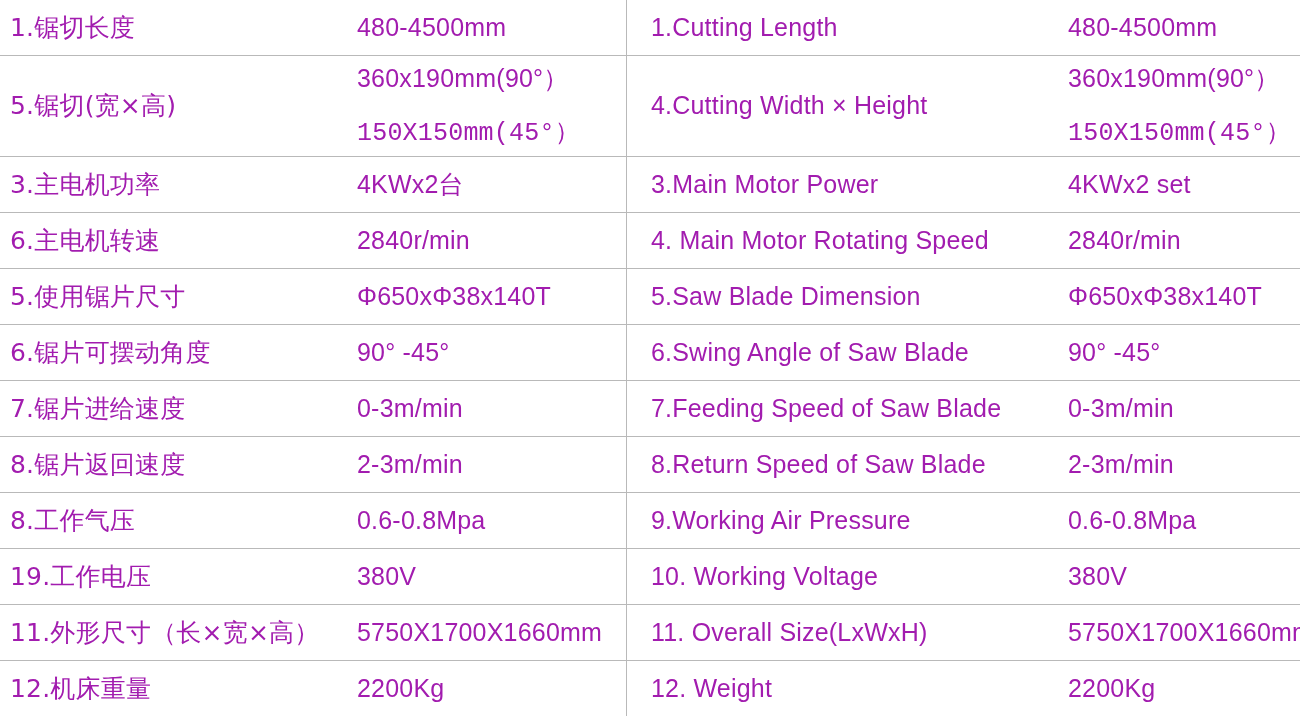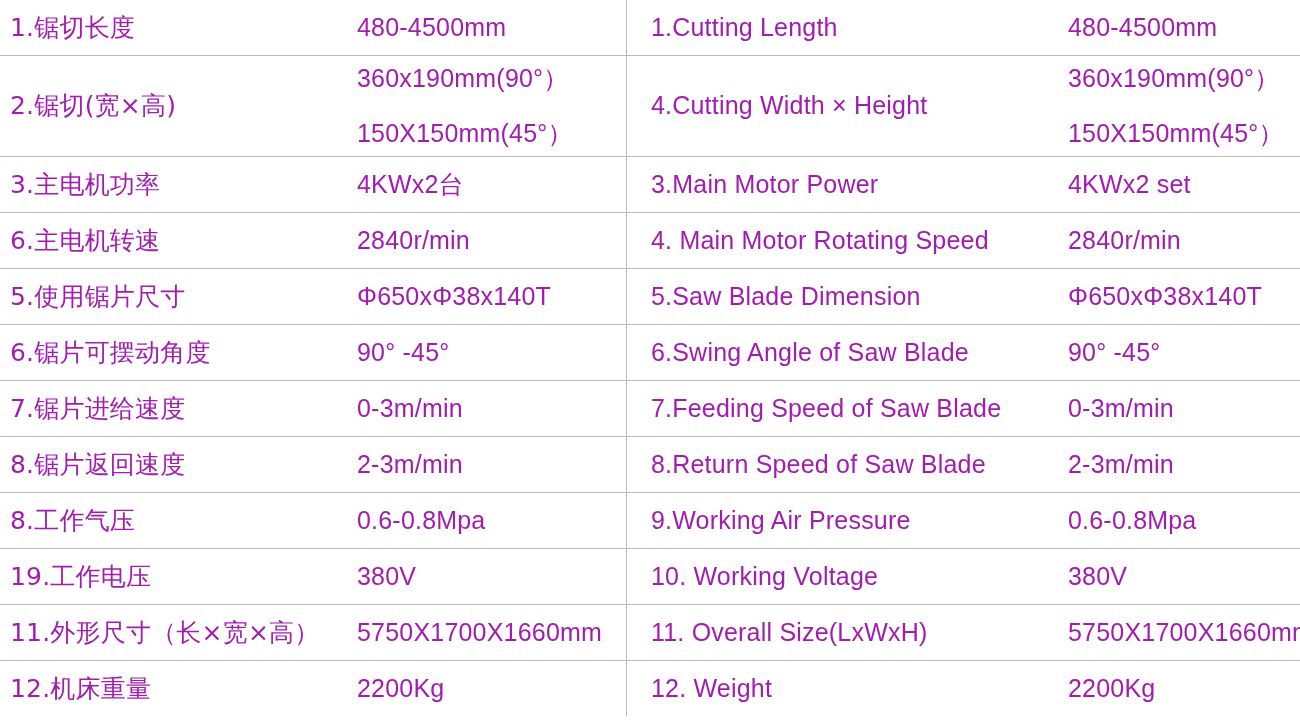--- a/index.html
+++ b/index.html
@@ -54,20 +54,21 @@
   }
   .row-normal td {
     height: 55px;
   }
   .val-line {
     display: block;
     margin-left: 31px;
   }
   .val-line + .val-line {
     margin-top: 18px;
+    font-family: Liberation Mono, monospace;
   }
   .cn-text {
     font-family: "DejaVu Sans", "Liberation Sans", sans-serif;
   }
   .nowrap {
     white-space: nowrap;
   }
   .tight {
     letter-spacing: -0.3px;
   }
@@ -81,21 +82,21 @@
         <td class="col-cn-label cn-text tight">1.锯切长度</td>
         <td class="col-cn-value nowrap">
           <span class="val-line">480-4500mm</span>
         </td>
         <td class="col-en-label">1.Cutting Length</td>
         <td class="col-en-value nowrap">
           <span class="val-line">480-4500mm</span>
         </td>
       </tr>
       <tr class="row-tall">
-        <td class="col-cn-label cn-text tight">2.锯切(宽×高)</td>
+        <td class="col-cn-label cn-text tight">5.锯切(宽×高)</td>
         <td class="col-cn-value nowrap">
           <span class="val-line">360x190mm(90°）</span>
           <span class="val-line">150X150mm(45°）</span>
         </td>
         <td class="col-en-label">4.Cutting Width × Height</td>
         <td class="col-en-value nowrap">
           <span class="val-line">360x190mm(90°）</span>
           <span class="val-line">150X150mm(45°）</span>
         </td>
       </tr>

